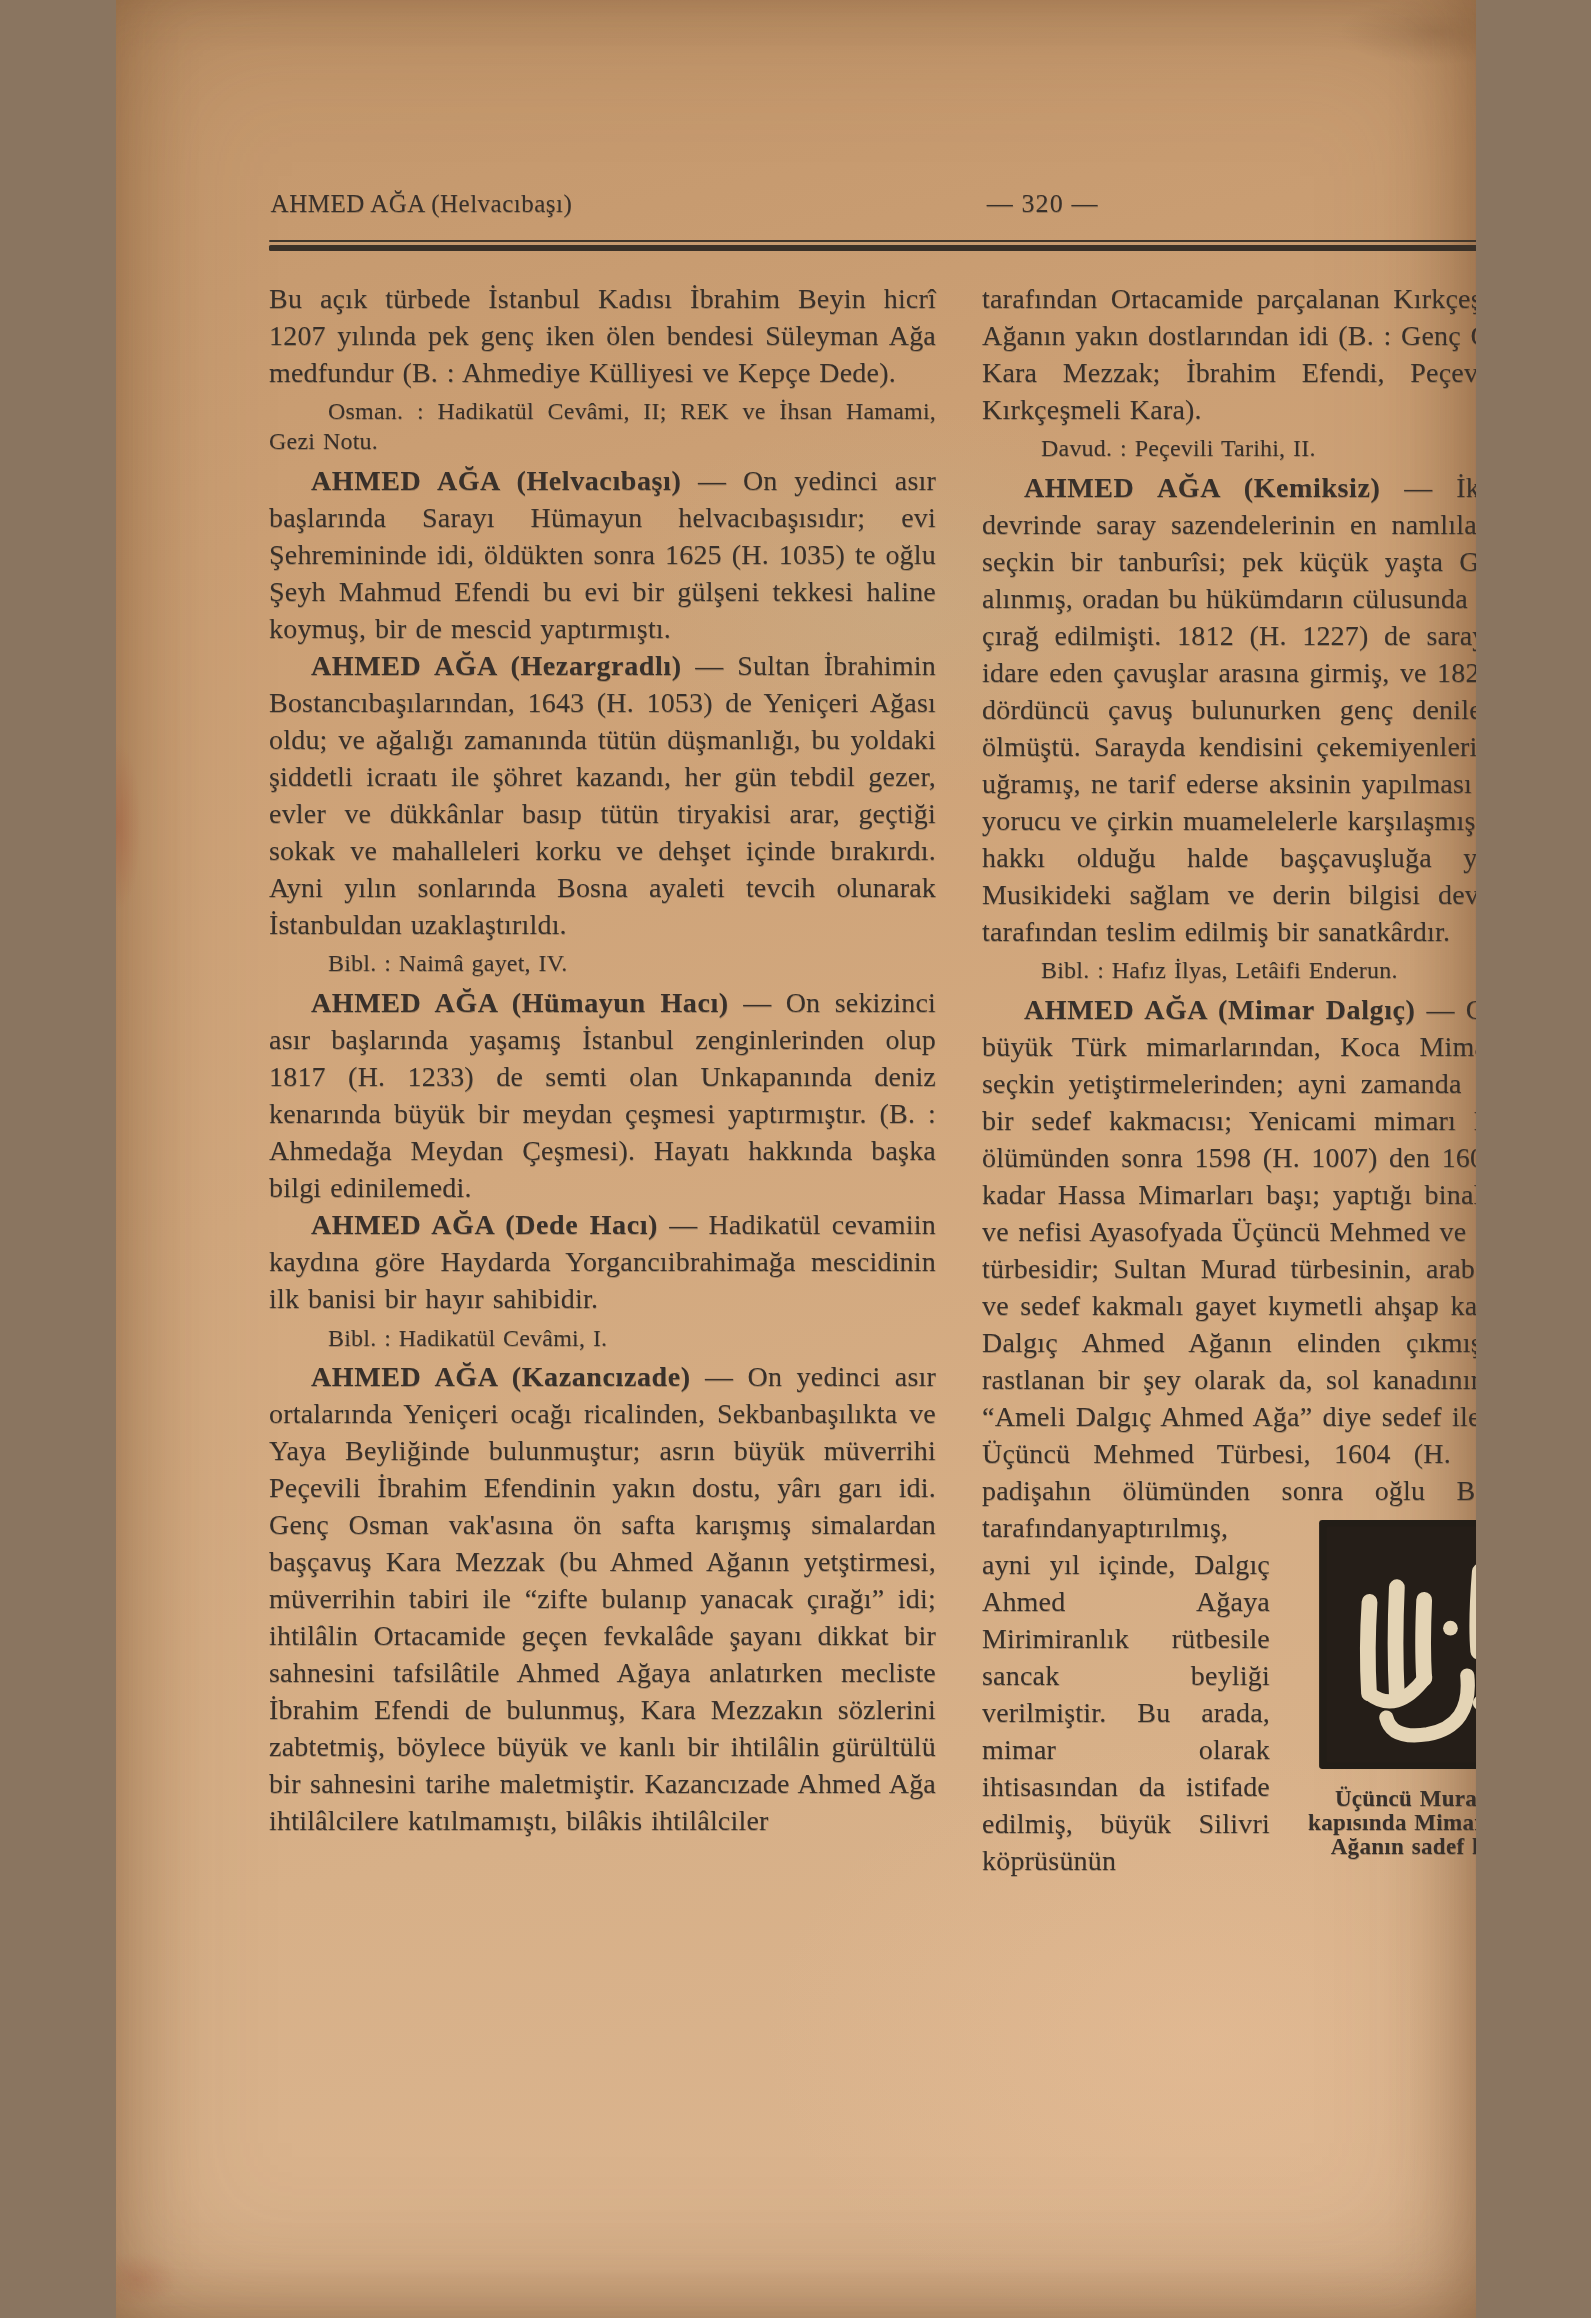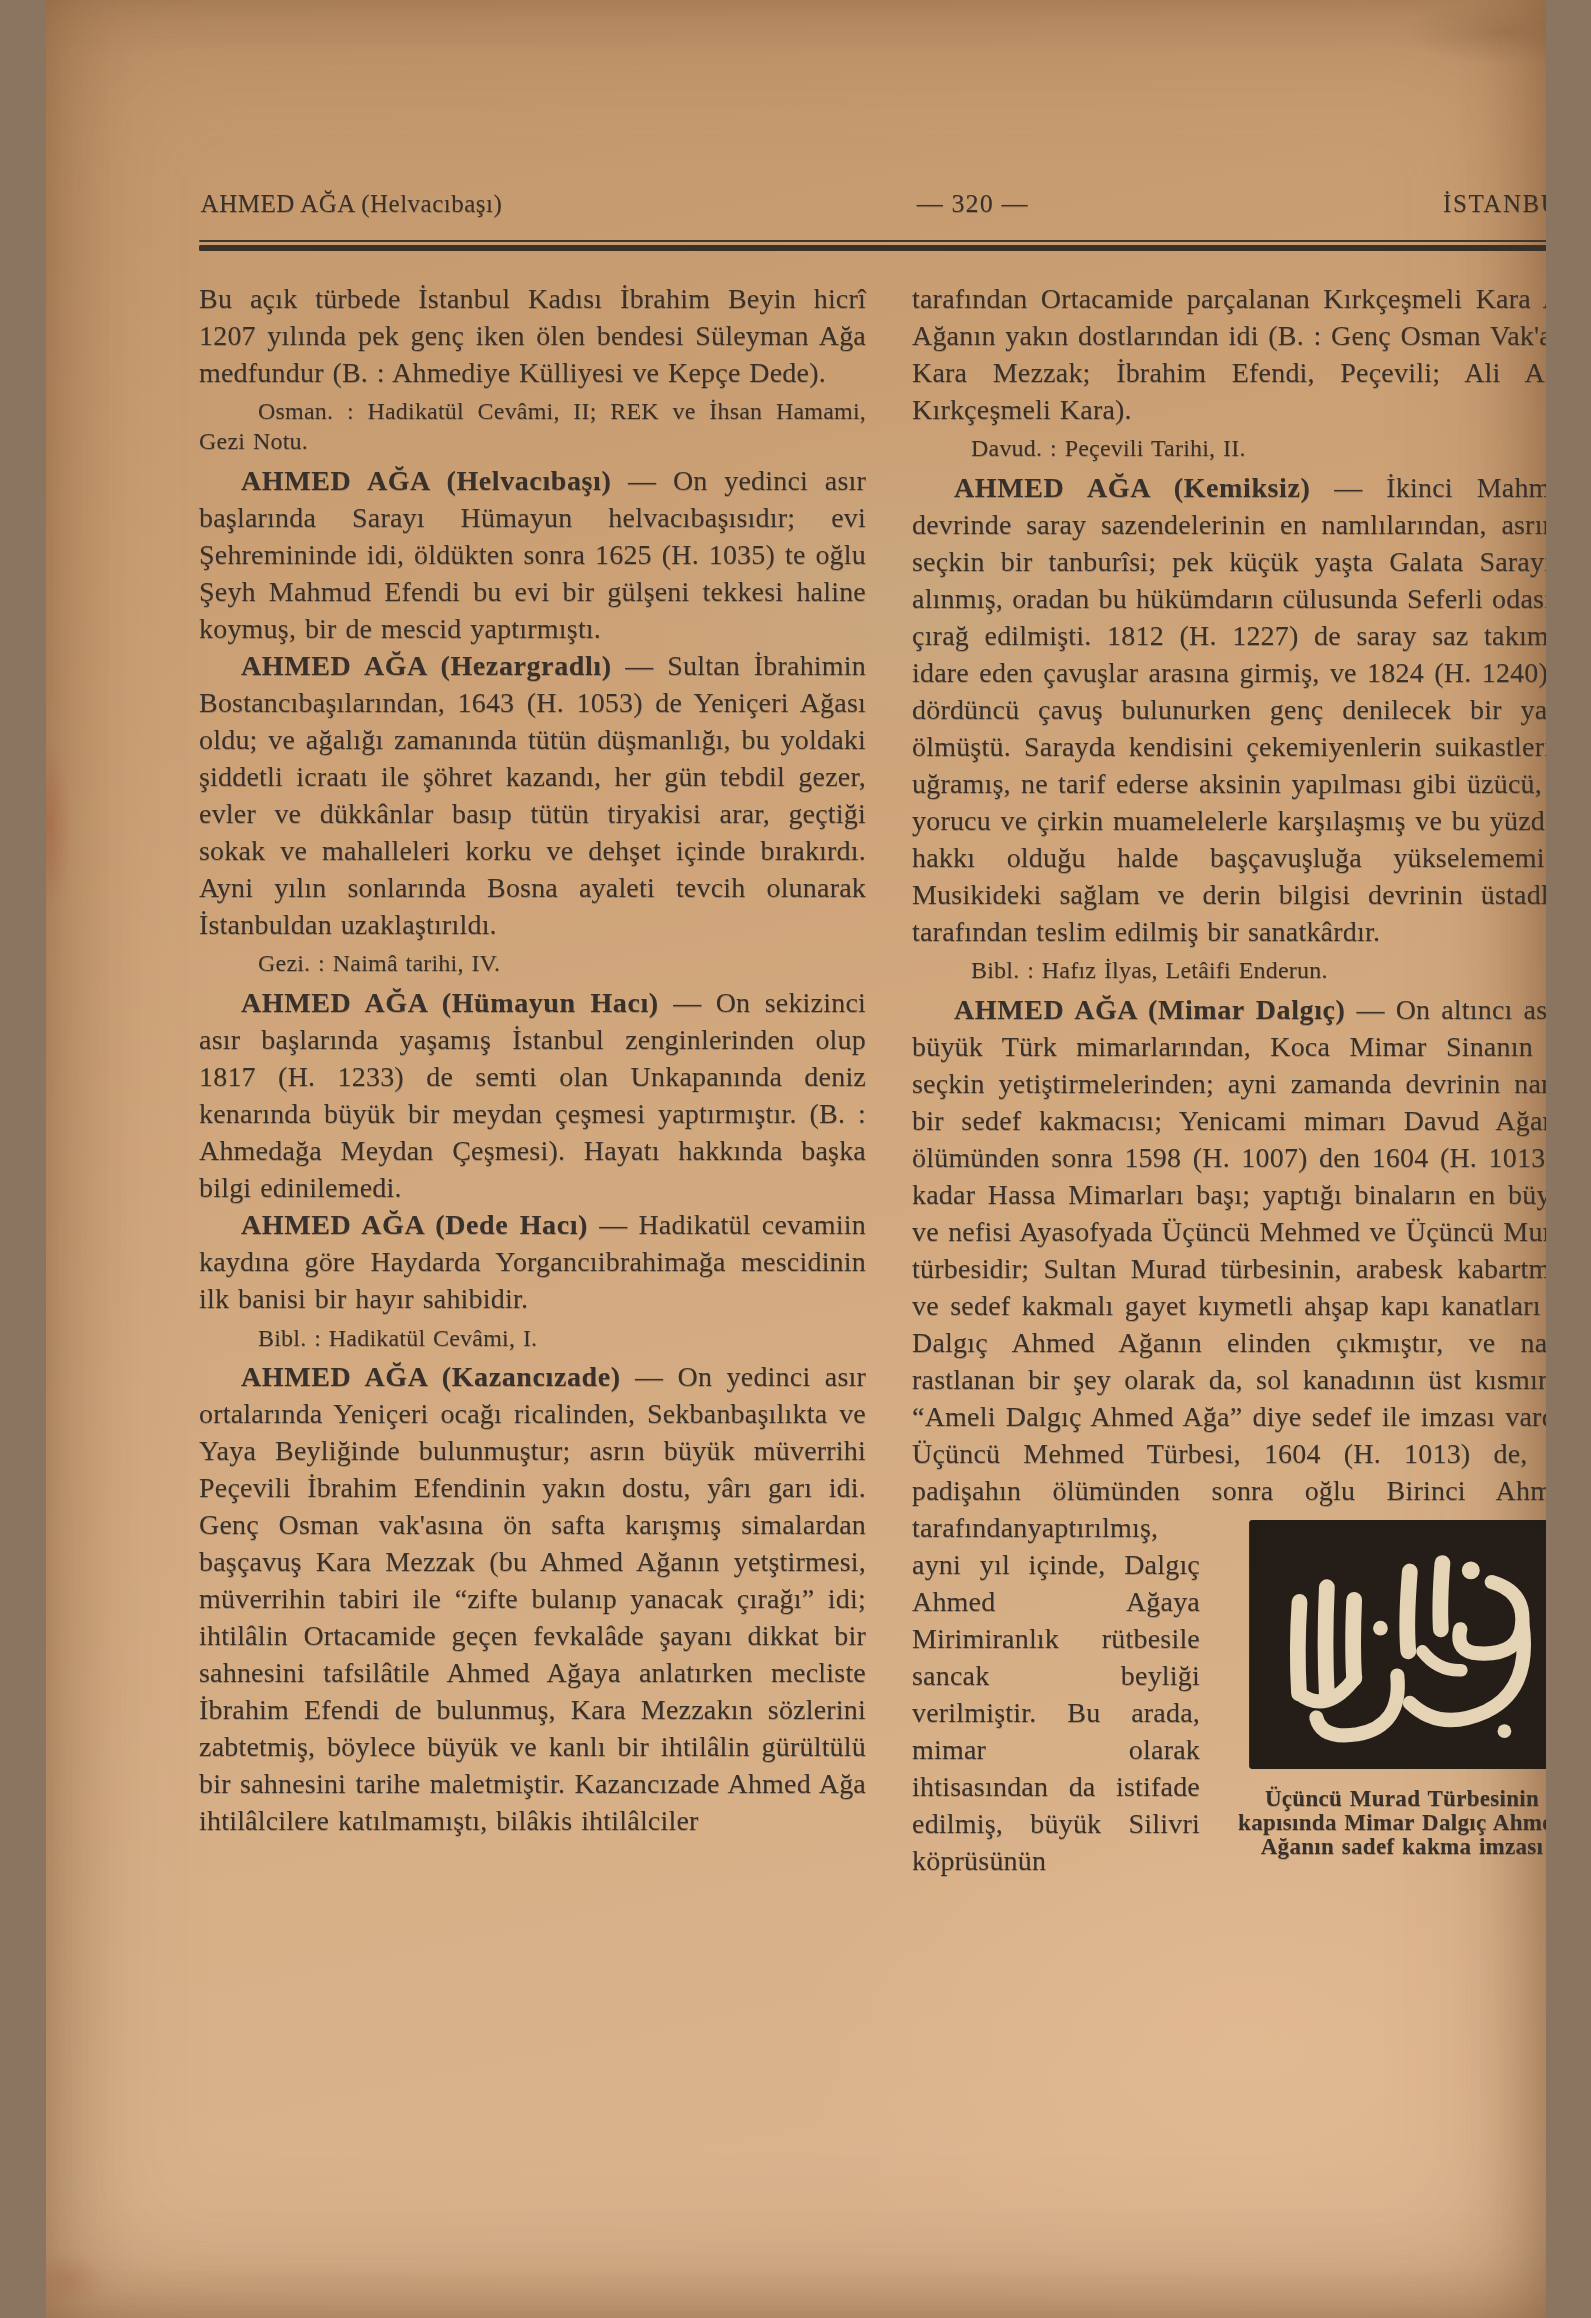--- a/index.html
+++ b/index.html
@@ -1,18 +1,18 @@
 <!DOCTYPE html>
 <html lang="tr" style="--ink: #38302a; --paper: #d2a87e;font-size:8.4px"><head>
 <meta charset="utf-8">
 <style>
   html,body{margin:0;padding:0;background:#8a7560;}
   .page{
     position:relative;
-    width:1500px;height:2319px;
+    width:1360px;height:2319px;
     overflow:hidden;
     margin:0 auto;
     font-family:"Liberation Serif","DejaVu Serif",serif;
     color:var(--ink,#38302a);
     background:
       radial-gradient(ellipse 474px 316px at 58% 26%, rgba(186,196,168,.16), transparent 62%),
       radial-gradient(ellipse 684px 474px at 80% 88%, rgba(242,198,158,.28), transparent 65%),
       radial-gradient(32px 116px at 2.1px 826px, rgba(186,78,58,.30), transparent 72%),
       radial-gradient(58px 37px at 21px 2279px, rgba(186,78,58,.22), transparent 72%),
       radial-gradient(137px 47px at 97% 32px, rgba(96,64,40,.22), transparent 70%),
@@ -72,21 +72,21 @@
 
     <div class="rule"></div>
 
     <div class="columns">
 
       <div class="col">
         <p class="para flush">Bu açık türbede İstanbul Kadısı İbrahim Beyin hicrî 1207 yılında pek genç iken ölen bendesi Süleyman Ağa medfundur (B. : Ahmediye Külliyesi ve Kepçe Dede).</p>
         <p class="bibl">Osman. : Hadikatül Cevâmi, II; REK ve İhsan Hamami, Gezi Notu.</p>
         <p class="para entry"><b class="term">AHMED AĞA (Helvacıbaşı)</b><span> — On yedinci asır başlarında Sarayı Hümayun helvacıbaşısıdır; evi Şehremininde idi, öldükten sonra 1625 (H. 1035) te oğlu Şeyh Mahmud Efendi bu evi bir gülşeni tekkesi haline koymuş, bir de mescid yaptırmıştı.</span></p>
         <p class="para entry"><b class="term">AHMED AĞA (Hezargradlı)</b><span> — Sultan İbrahimin Bostancıbaşılarından, 1643 (H. 1053) de Yeniçeri Ağası oldu; ve ağalığı zamanında tütün düşmanlığı, bu yoldaki şiddetli icraatı ile şöhret kazandı, her gün tebdil gezer, evler ve dükkânlar basıp tütün tiryakisi arar, geçtiği sokak ve mahalleleri korku ve dehşet içinde bırakırdı. Ayni yılın sonlarında Bosna ayaleti tevcih olunarak İstanbuldan uzaklaştırıldı.</span></p>
-        <p class="bibl">Gezi. : Naimâ tarihi, IV.</p>
+        <p class="bibl">Bibl. : Naimâ gayet, IV.</p>
         <p class="para entry"><b class="term">AHMED AĞA (Hümayun Hacı)</b><span> — On sekizinci asır başlarında yaşamış İstanbul zenginlerinden olup 1817 (H. 1233) de semti olan Unkapanında deniz kenarında büyük bir meydan çeşmesi yaptırmıştır. (B. : Ahmedağa Meydan Çeşmesi). Hayatı hakkında başka bilgi edinilemedi.</span></p>
         <p class="para entry"><b class="term">AHMED AĞA (Dede Hacı)</b><span> — Hadikatül cevamiin kaydına göre Haydarda Yorgancıibrahimağa mescidinin ilk banisi bir hayır sahibidir.</span></p>
         <p class="bibl">Bibl. : Hadikatül Cevâmi, I.</p>
         <p class="para entry"><b class="term">AHMED AĞA (Kazancızade)</b><span> — On yedinci asır ortalarında Yeniçeri ocağı ricalinden, Sekbanbaşılıkta ve Yaya Beyliğinde bulunmuştur; asrın büyük müverrihi Peçevili İbrahim Efendinin yakın dostu, yârı garı idi. Genç Osman vak'asına ön safta karışmış simalardan başçavuş Kara Mezzak (bu Ahmed Ağanın yetştirmesi, müverrihin tabiri ile “zifte bulanıp yanacak çırağı” idi; ihtilâlin Ortacamide geçen fevkalâde şayanı dikkat bir sahnesini tafsilâtile Ahmed Ağaya anlatırken mecliste İbrahim Efendi de bulunmuş, Kara Mezzakın sözlerini zabtetmiş, böylece büyük ve kanlı bir ihtilâlin gürültülü bir sahnesini tarihe maletmiştir. Kazancızade Ahmed Ağa ihtilâlcilere katılmamıştı, bilâkis ihtilâlciler</span></p>
       </div>
 
       <div class="col">
         <p class="para flush">tarafından Ortacamide parçalanan Kırkçeşmeli Kara Ali Ağanın yakın dostlarından idi (B. : Genç Osman Vak'ası; Kara Mezzak; İbrahim Efendi, Peçevili; Ali Ağa, Kırkçeşmeli Kara).</p>
         <p class="bibl">Davud. : Peçevili Tarihi, II.</p>
         <p class="para entry"><b class="term">AHMED AĞA (Kemiksiz)</b><span> — İkinci Mahmud devrinde saray sazendelerinin en namlılarından, asrının seçkin bir tanburîsi; pek küçük yaşta Galata Sarayına alınmış, oradan bu hükümdarın cülusunda Seferli odasına çırağ edilmişti. 1812 (H. 1227) de saray saz takımını idare eden çavuşlar arasına girmiş, ve 1824 (H. 1240) te dördüncü çavuş bulunurken genç denilecek bir yaşta ölmüştü. Sarayda kendisini çekemiyenlerin suikastlerine uğramış, ne tarif ederse aksinin yapılması gibi üzücü, ve yorucu ve çirkin muamelelerle karşılaşmış ve bu yüzden, hakkı olduğu halde başçavuşluğa yükselememişti. Musikideki sağlam ve derin bilgisi devrinin üstadları tarafından teslim edilmiş bir sanatkârdır.</span></p>

